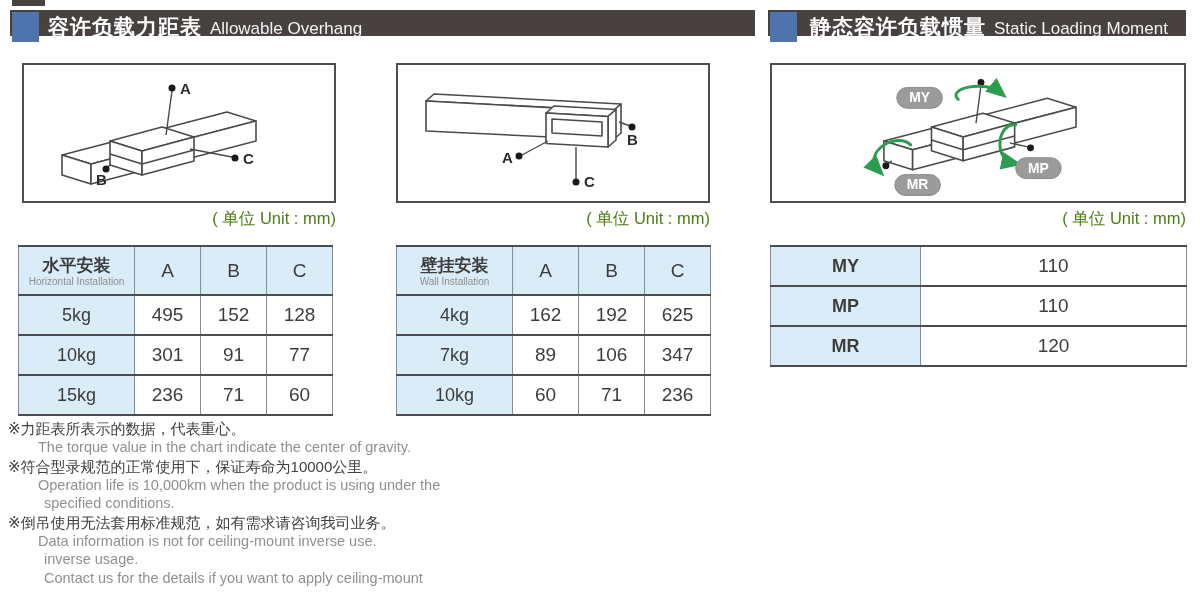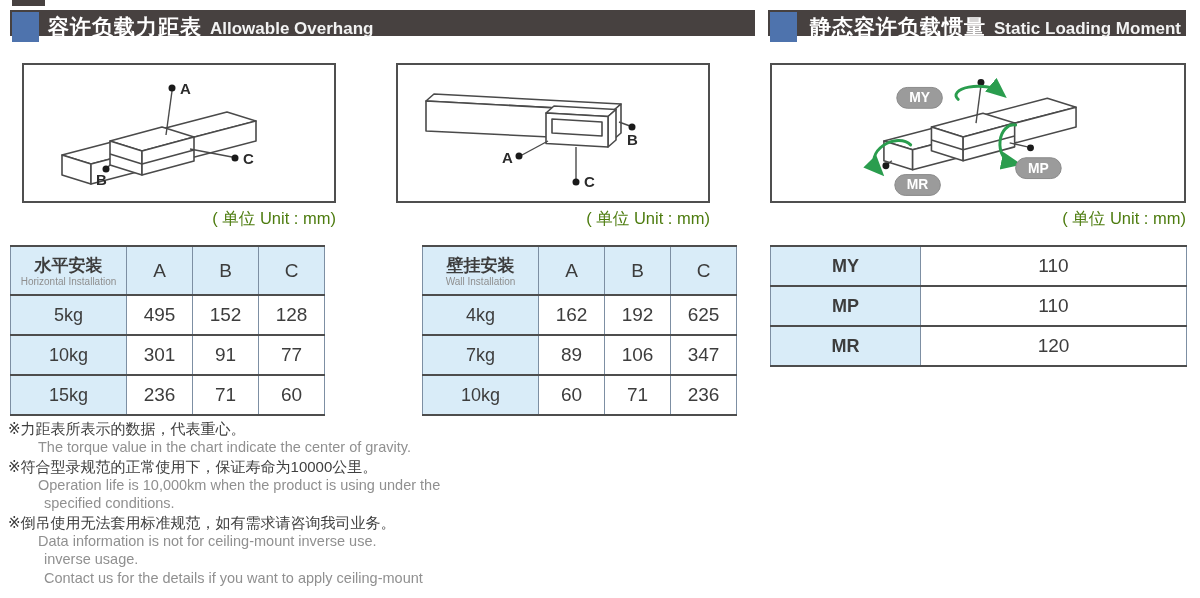--- a/index.html
+++ b/index.html
@@ -6,21 +6,21 @@
   body{
     width:1200px;height:598px;position:relative;background:#ffffff;
     font-family:"Liberation Sans","DejaVu Sans",sans-serif;overflow:hidden;
   }
   .top-mark{position:absolute;left:12px;top:0;width:33px;height:6px;background:#474140;}
 
   
   .hbar{position:absolute;top:10px;height:26px;background:#474140;display:flex;align-items:baseline;box-sizing:border-box;}
   .hbar .sq{position:absolute;left:2px;top:2px;width:27px;height:30px;background:#4e73ad;}
   .hbar .zh{color:#ffffff;font-size:21px;font-weight:bold;line-height:34px;letter-spacing:1px;white-space:nowrap;}
-  .hbar .en{color:#f3f3f3;font-size:17px;font-weight:bold;margin-left:8px;white-space:nowrap;}
+  .hbar .en{color:#f3f3f3;font-size:17px;font-weight:normal;margin-left:8px;white-space:nowrap;}
   .hbar-left{left:10px;width:745px;padding-left:38px;}
   .hbar-right{left:768px;width:418px;padding-left:42px;}
 
   
   .dbox{position:absolute;top:63px;height:140px;border:2px solid #4f4f4f;background:#fff;box-sizing:border-box;}
   .dbox svg{display:block;width:100%;height:100%;}
   .box1{left:22px;width:314px;}
   .box2{left:396px;width:314px;}
   .box3{left:770px;width:416px;}
 
@@ -29,22 +29,22 @@
   .unit2{left:396px;width:314px;}
   .unit3{left:770px;width:416px;}
 
   
   table.dtable{position:absolute;border-collapse:collapse;table-layout:fixed;background:#fff;}
   table.dtable td{
     border:1px solid #7d8fa3;
     border-top:2px solid #4d4d4d;border-bottom:2px solid #4d4d4d;
     text-align:center;vertical-align:middle;padding:0;
   }
-  .t1{left:10px;top:245px;width:314px;}
-  .t2{left:396px;top:245px;width:314px;margin-left:26px;}
+  .t1{left:18px;top:245px;width:314px;}
+  .t2{left:396px;top:245px;width:314px;}
   .t3{left:770px;top:245px;width:416px;}
   tr.hrow td{height:47px;}
   tr.drow td{height:38px;}
   td.blue{background:#d9ecf8;}
   .th-zh{font-size:17px;font-weight:bold;color:#3d3d3d;line-height:20px;margin-top:2px;}
   .th-en{font-size:10px;color:#8f8f8f;line-height:12px;}
   .colh{font-size:19px;color:#3d3d3d;}
   .load{font-size:18px;color:#3d3d3d;}
   .num{font-size:19px;color:#3d3d3d;}
   .mlabel{font-size:18px;font-weight:bold;color:#3d3d3d;}

